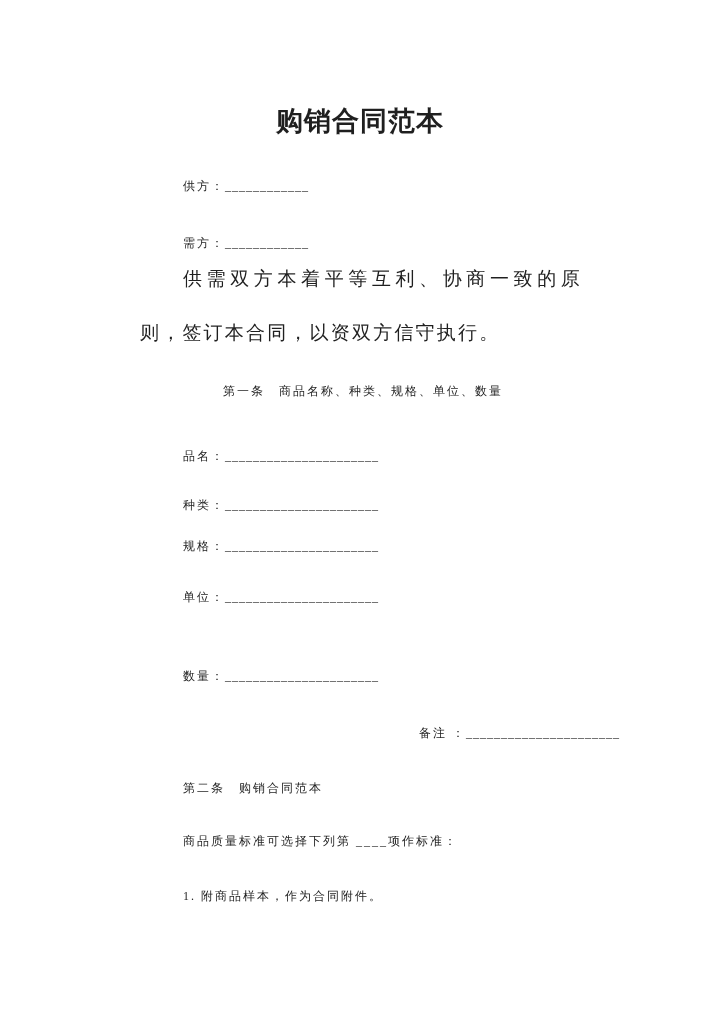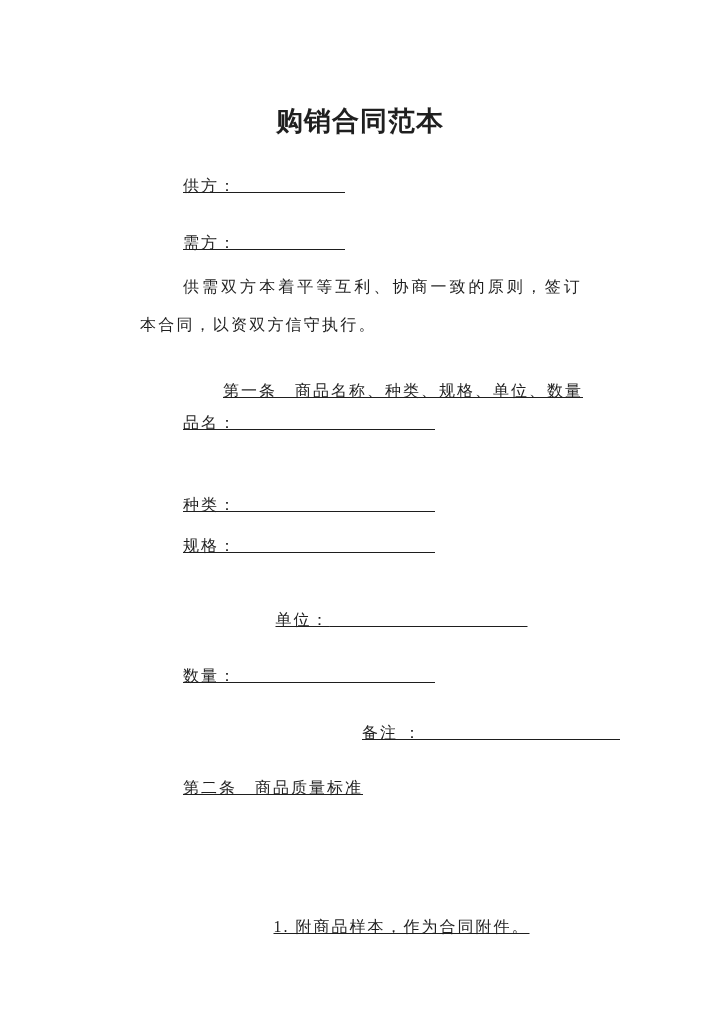--- a/index.html
+++ b/index.html
@@ -22,52 +22,51 @@
     text-align: center;
     font-size: 27px;
     font-weight: bold;
     letter-spacing: 1px;
     line-height: 36px;
   }
   .line {
     position: absolute;
     left: 143px;
     right: 60px;
-    font-size: 16px;
+    font-size: 12px;
     letter-spacing: 2px;
     line-height: 20px;
     white-space: nowrap;
-    text-decoration: underline;
   }
   .para {
     position: absolute;
-    top: 268px;
+    top: 252px;
     left: 100px;
     right: 98px;
-    font-size: 16px;
+    font-size: 19px;
     letter-spacing: 2.2px;
-    line-height: 38px;
+    line-height: 54px;
     text-indent: 43px;
     text-align: justify;
   }
   .heading { font-weight: normal; }
   .blank { letter-spacing: 1px; }
   
   .l-supplier { top: 176px; }
   .l-buyer    { top: 233px; }
   .l-art1     { top: 381px; margin-left: 40px; }
-  .l-f0       { top: 413px; }
+  .l-f0       { top: 446px; }
   .l-f1       { top: 495px; }
   .l-f2       { top: 536px; }
-  .l-f3       { top: 610px; text-align: center; }
+  .l-f3       { top: 587px; }
   .l-f4       { top: 666px; }
   .l-f5       { top: 723px; text-align: right; }
   .l-art2     { top: 778px; }
   .l-intro    { top: 831px; }
-  .l-item1    { top: 917px; text-align: center; }
+  .l-item1    { top: 886px; }
 </style>
 </head>
 <body>
 
 <div class="page">
 
   <h1 class="doc-title">购销合同范本</h1>
 
   <div class="line l-supplier">
     <span>供方：</span><span class="blank">____________</span>
@@ -98,18 +97,19 @@
   </div>
 
   <div class="line l-f4">
     <span>数量：</span><span class="blank">______________________</span>
   </div>
 
   <div class="line l-f5">
     <span>备注 ：</span><span class="blank">______________________</span>
   </div>
 
-  <div class="line l-art2 heading">第二条　商品质量标准</div>
+  <div class="line l-art2 heading">第二条　购销合同范本</div>
 
+  <div class="line l-intro">商品质量标准可选择下列第 ____项作标准：</div>
 
   <div class="line l-item1">1. 附商品样本，作为合同附件。</div>
 
 </div>
 
 </body></html>

